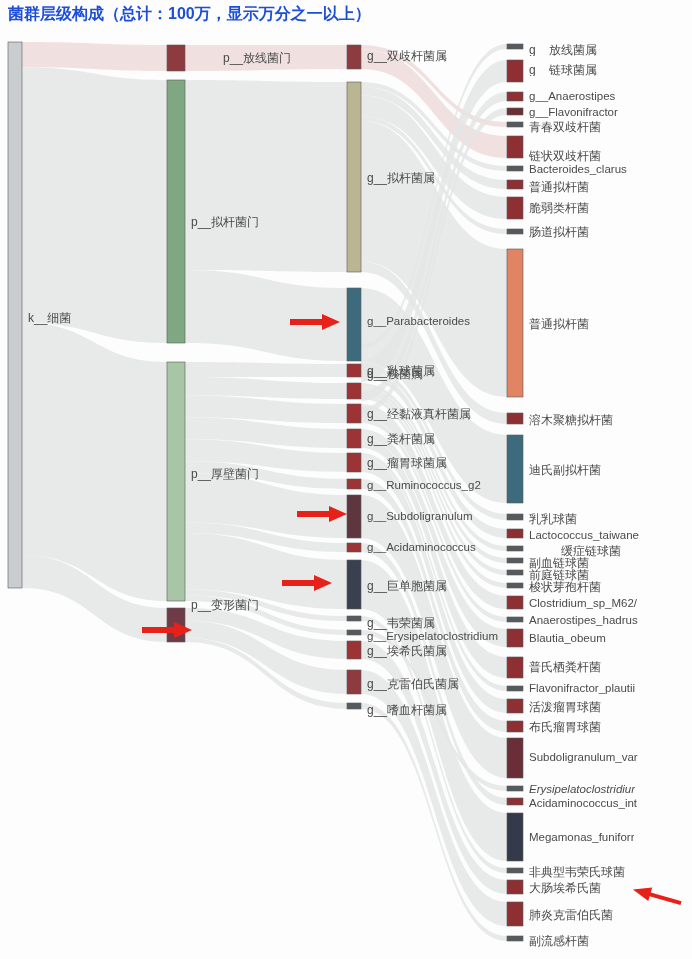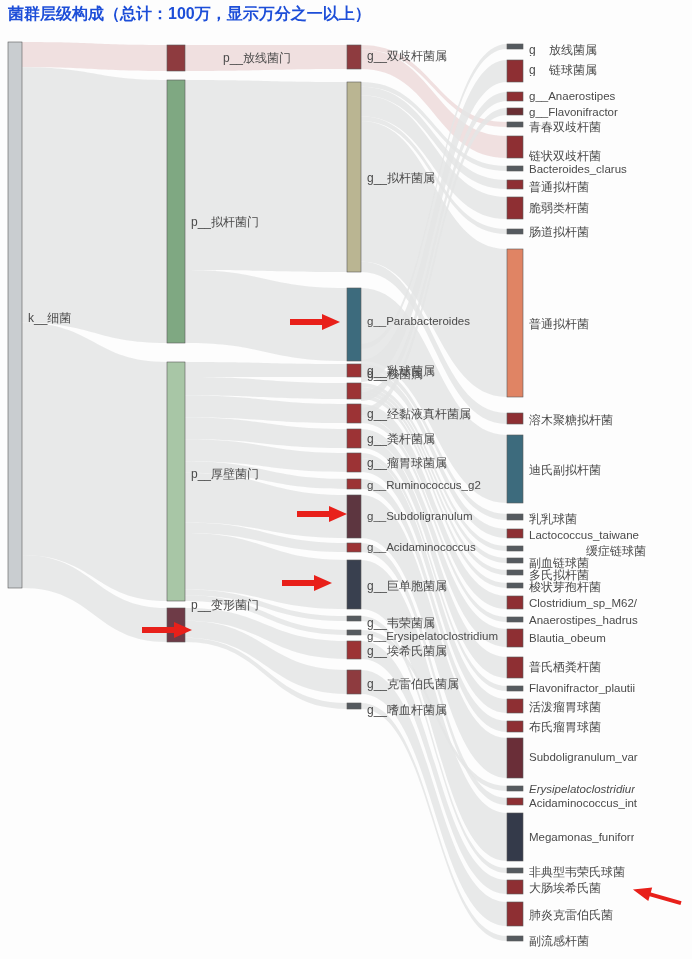--- a/index.html
+++ b/index.html
@@ -205,23 +205,23 @@
       <div class="node-label cjk clip-right" style="left: 529px; top: 150px;">链状双歧杆菌</div>
       <div class="node-label clip-right" style="left: 529px; top: 164px;">Bacteroides_clarus</div>
       <div class="node-label cjk clip-right" style="left: 529px; top: 181px;">普通拟杆菌</div>
       <div class="node-label cjk clip-right" style="left: 529px; top: 202px;">脆弱类杆菌</div>
       <div class="node-label cjk clip-right" style="left: 529px; top: 226px;">肠道拟杆菌</div>
       <div class="node-label cjk clip-right" style="left: 529px; top: 318px;">普通拟杆菌</div>
       <div class="node-label cjk clip-right" style="left: 529px; top: 414px;">溶木聚糖拟杆菌</div>
       <div class="node-label cjk clip-right" style="left: 529px; top: 464px;">迪氏副拟杆菌</div>
       <div class="node-label cjk clip-right" style="left: 529px; top: 513px;">乳乳球菌</div>
       <div class="node-label clip-right" style="left: 529px; top: 530px;">Lactococcus_taiwane</div>
-      <div class="node-label cjk clip-right" style="left: 554px; top: 545px; padding-left: 32px;">缓症链球菌</div>
+      <div class="node-label cjk clip-right" style="left: 529px; top: 545px; padding-left: 32px;">缓症链球菌</div>
       <div class="node-label cjk clip-right" style="left: 529px; top: 557px;">副血链球菌</div>
-      <div class="node-label cjk clip-right" style="left: 529px; top: 569px;">多氏拟杆菌</div>
+      <div class="node-label cjk clip-right" style="left: 529px; top: 569px;">前庭链球菌</div>
       <div class="node-label cjk clip-right" style="left: 529px; top: 581px;">梭状芽孢杆菌</div>
       <div class="node-label clip-right" style="left: 529px; top: 598px;">Clostridium_sp_M62/</div>
       <div class="node-label clip-right" style="left: 529px; top: 615px;">Anaerostipes_hadrus</div>
       <div class="node-label clip-right" style="left: 529px; top: 633px;">Blautia_obeum</div>
       <div class="node-label cjk clip-right" style="left: 529px; top: 661px;">普氏栖粪杆菌</div>
       <div class="node-label clip-right" style="left: 529px; top: 683px;">Flavonifractor_plautii</div>
       <div class="node-label cjk clip-right" style="left: 529px; top: 701px;">活泼瘤胃球菌</div>
       <div class="node-label cjk clip-right" style="left: 529px; top: 721px;">布氏瘤胃球菌</div>
       <div class="node-label clip-right" style="left: 529px; top: 752px;">Subdoligranulum_var</div>
       <div class="node-label clip-right" style="left: 529px; top: 784px; font-style: italic;">Erysipelatoclostridiur</div>

